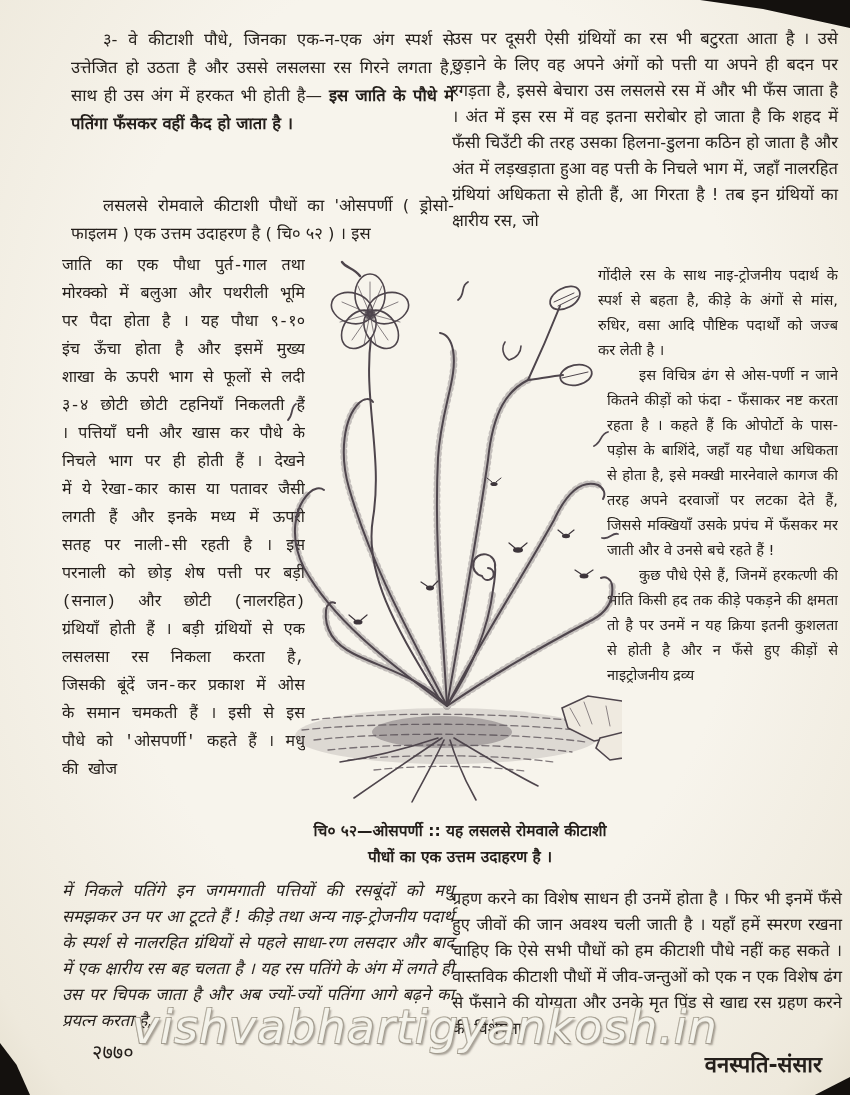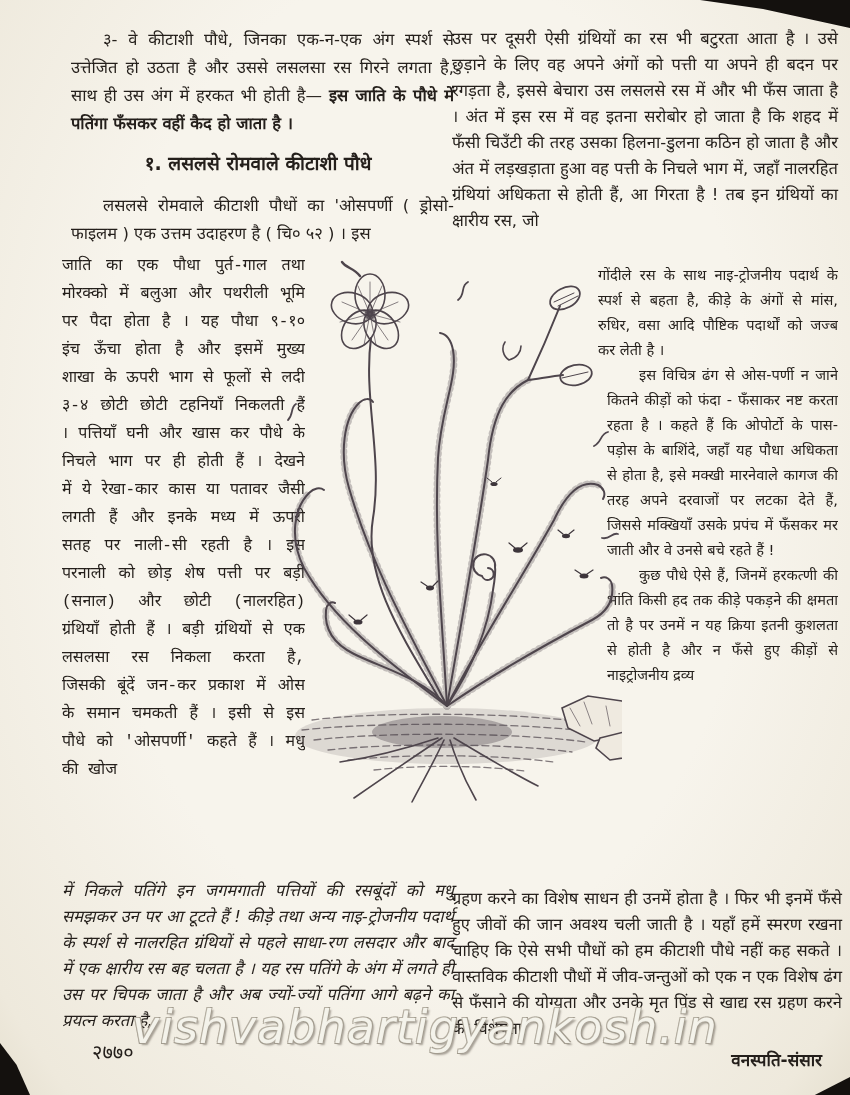--- a/index.html
+++ b/index.html
@@ -12,21 +12,21 @@
   .block{position:absolute;text-align:justify;}
   .body-txt{font-size:16.5px;line-height:28px;}
   .narrow-l{font-size:16px;line-height:28px;}
   .narrow-r{font-size:14.6px;line-height:25px;}
   .indent{text-indent:32px;margin-left:9px;}
   p{margin:0;}
   .bold{font-weight:bold;}
   h2.section{margin:0;font-size:19px;font-weight:bold;text-align:center;}
   .caption{font-size:15.5px;line-height:26px;text-align:center;font-weight:bold;}
   .footer-num{position:absolute;left:92px;top:1038px;font-size:20px;}
-  .footer-title{position:absolute;right:28px;top:1048px;font-size:17px;font-weight:bold;}
+  .footer-title{position:absolute;right:28px;top:1048px;font-size:22px;font-weight:bold;}
   .watermark{
     position:absolute;left:50%;top:1000px;transform:translateX(-50%);
     white-space:nowrap;font-size:46px;font-style:italic;font-weight:normal;letter-spacing:1px;
     color:rgba(250,248,241,0.92);
     text-shadow:-1px -1px 0 #b5afa2, 1px -1px 0 #a29c8f, -1px 1px 0 #a29c8f, 2px 2px 2px rgba(70,62,50,0.45);
     z-index:5;pointer-events:none;
   }
   .corner{position:absolute;background:#14110e;z-index:6;}
   .c-tr{top:0;right:0;width:150px;height:28px;clip-path:polygon(0 0,100% 0,100% 100%,42% 32%);}
   .c-bl{bottom:0;left:0;width:30px;height:52px;clip-path:polygon(0 0,55% 42%,100% 100%,0 100%);}
@@ -40,21 +40,20 @@
 <div class="page">
 
   <div class="corner c-tr"></div>
   <div class="corner c-bl"></div>
   <div class="corner c-br"></div>
 
   <div class="block body-txt" style="left:62px;top:26px;width:392px;">
     <p class="indent"><span>३- वे कीटाशी पौधे, जिनका एक-न-एक अंग स्पर्श से उत्तेजित हो उठता है और उससे लसलसा रस गिरने लगता है, साथ ही उस अंग में हरकत भी होती है—</span> <span class="bold">इस जाति के पौधे में पतिंगा फँसकर वहीं कैद हो जाता है ।</span></p>
   </div>
 
-  <h2 class="section block" style="left:62px;top:150px;width:392px;">१. लसलसे रोमवाले कीटाशी पौधे</h2>
 
   <div class="block body-txt" style="left:62px;top:192px;width:392px;">
     <p class="indent">लसलसे रोमवाले कीटाशी पौधों का 'ओसपर्णी ( ड्रोसो-फाइलम ) एक उत्तम उदाहरण है ( चि० ५२ ) । इस</p>
   </div>
 
   <div class="block narrow-l" style="left:62px;top:252px;width:243px;max-height:624px;overflow:hidden;font-family:Liberation Mono, monospace;">
     <p>जाति का एक पौधा पुर्त-गाल तथा मोरक्को में बलुआ और पथरीली भूमि पर पैदा होता है । यह पौधा ९-१० इंच ऊँचा होता है और इसमें मुख्य शाखा के ऊपरी भाग से फूलों से लदी ३-४ छोटी छोटी टहनियाँ निकलती हैं ।  पत्तियाँ घनी और खास कर पौधे के निचले भाग पर ही होती हैं । देखने में ये रेखा-कार कास या पतावर जैसी लगती हैं और इनके मध्य में ऊपरी सतह पर नाली-सी रहती है । इस परनाली को छोड़ शेष पत्ती पर बड़ी (सनाल) और छोटी (नालरहित) ग्रंथियाँ होती हैं । बड़ी ग्रंथियों से एक लसलसा रस निकला करता है, जिसकी बूंदें जन-कर प्रकाश में ओस के समान चमकती हैं । इसी से इस पौधे को 'ओसपर्णी' कहते हैं ।  मधु की खोज</p>
   </div>
 
   <div class="block body-txt" style="left:62px;top:878px;width:392px;line-height:26px;font-style:italic;">
@@ -189,19 +188,23 @@
           <g stroke-width="1.6">
             <path d="M300,470 l26,-12 l34,5 l18,15 l-8,18 l-38,7 l-26,-13 z" fill="#efeae0"></path>
             <path d="M338,500 l24,-6 l18,10 l-6,14 l-26,4 l-14,-12 z" fill="#efeae0"></path>
             <path d="M308,470 l10,18 M322,464 l8,22 M344,468 l4,20" stroke-width="0.9" opacity="0.7"></path>
           </g>
         </g>
       </g>
     </svg>
   </div>
 
+  <div class="block caption" style="left:292px;top:818px;width:336px;">
+    <div>चि० ५२—ओसपर्णी :: यह लसलसे रोमवाले कीटाशी</div>
+    <div>पौधों का एक उत्तम उदाहरण है ।</div>
+  </div>
 
   <div class="watermark">vishvabhartigyankosh.in</div>
 
   <div class="footer-num">२७७०</div>
   <div class="footer-title">वनस्पति-संसार</div>
 
 </div>
 
 </body></html>

